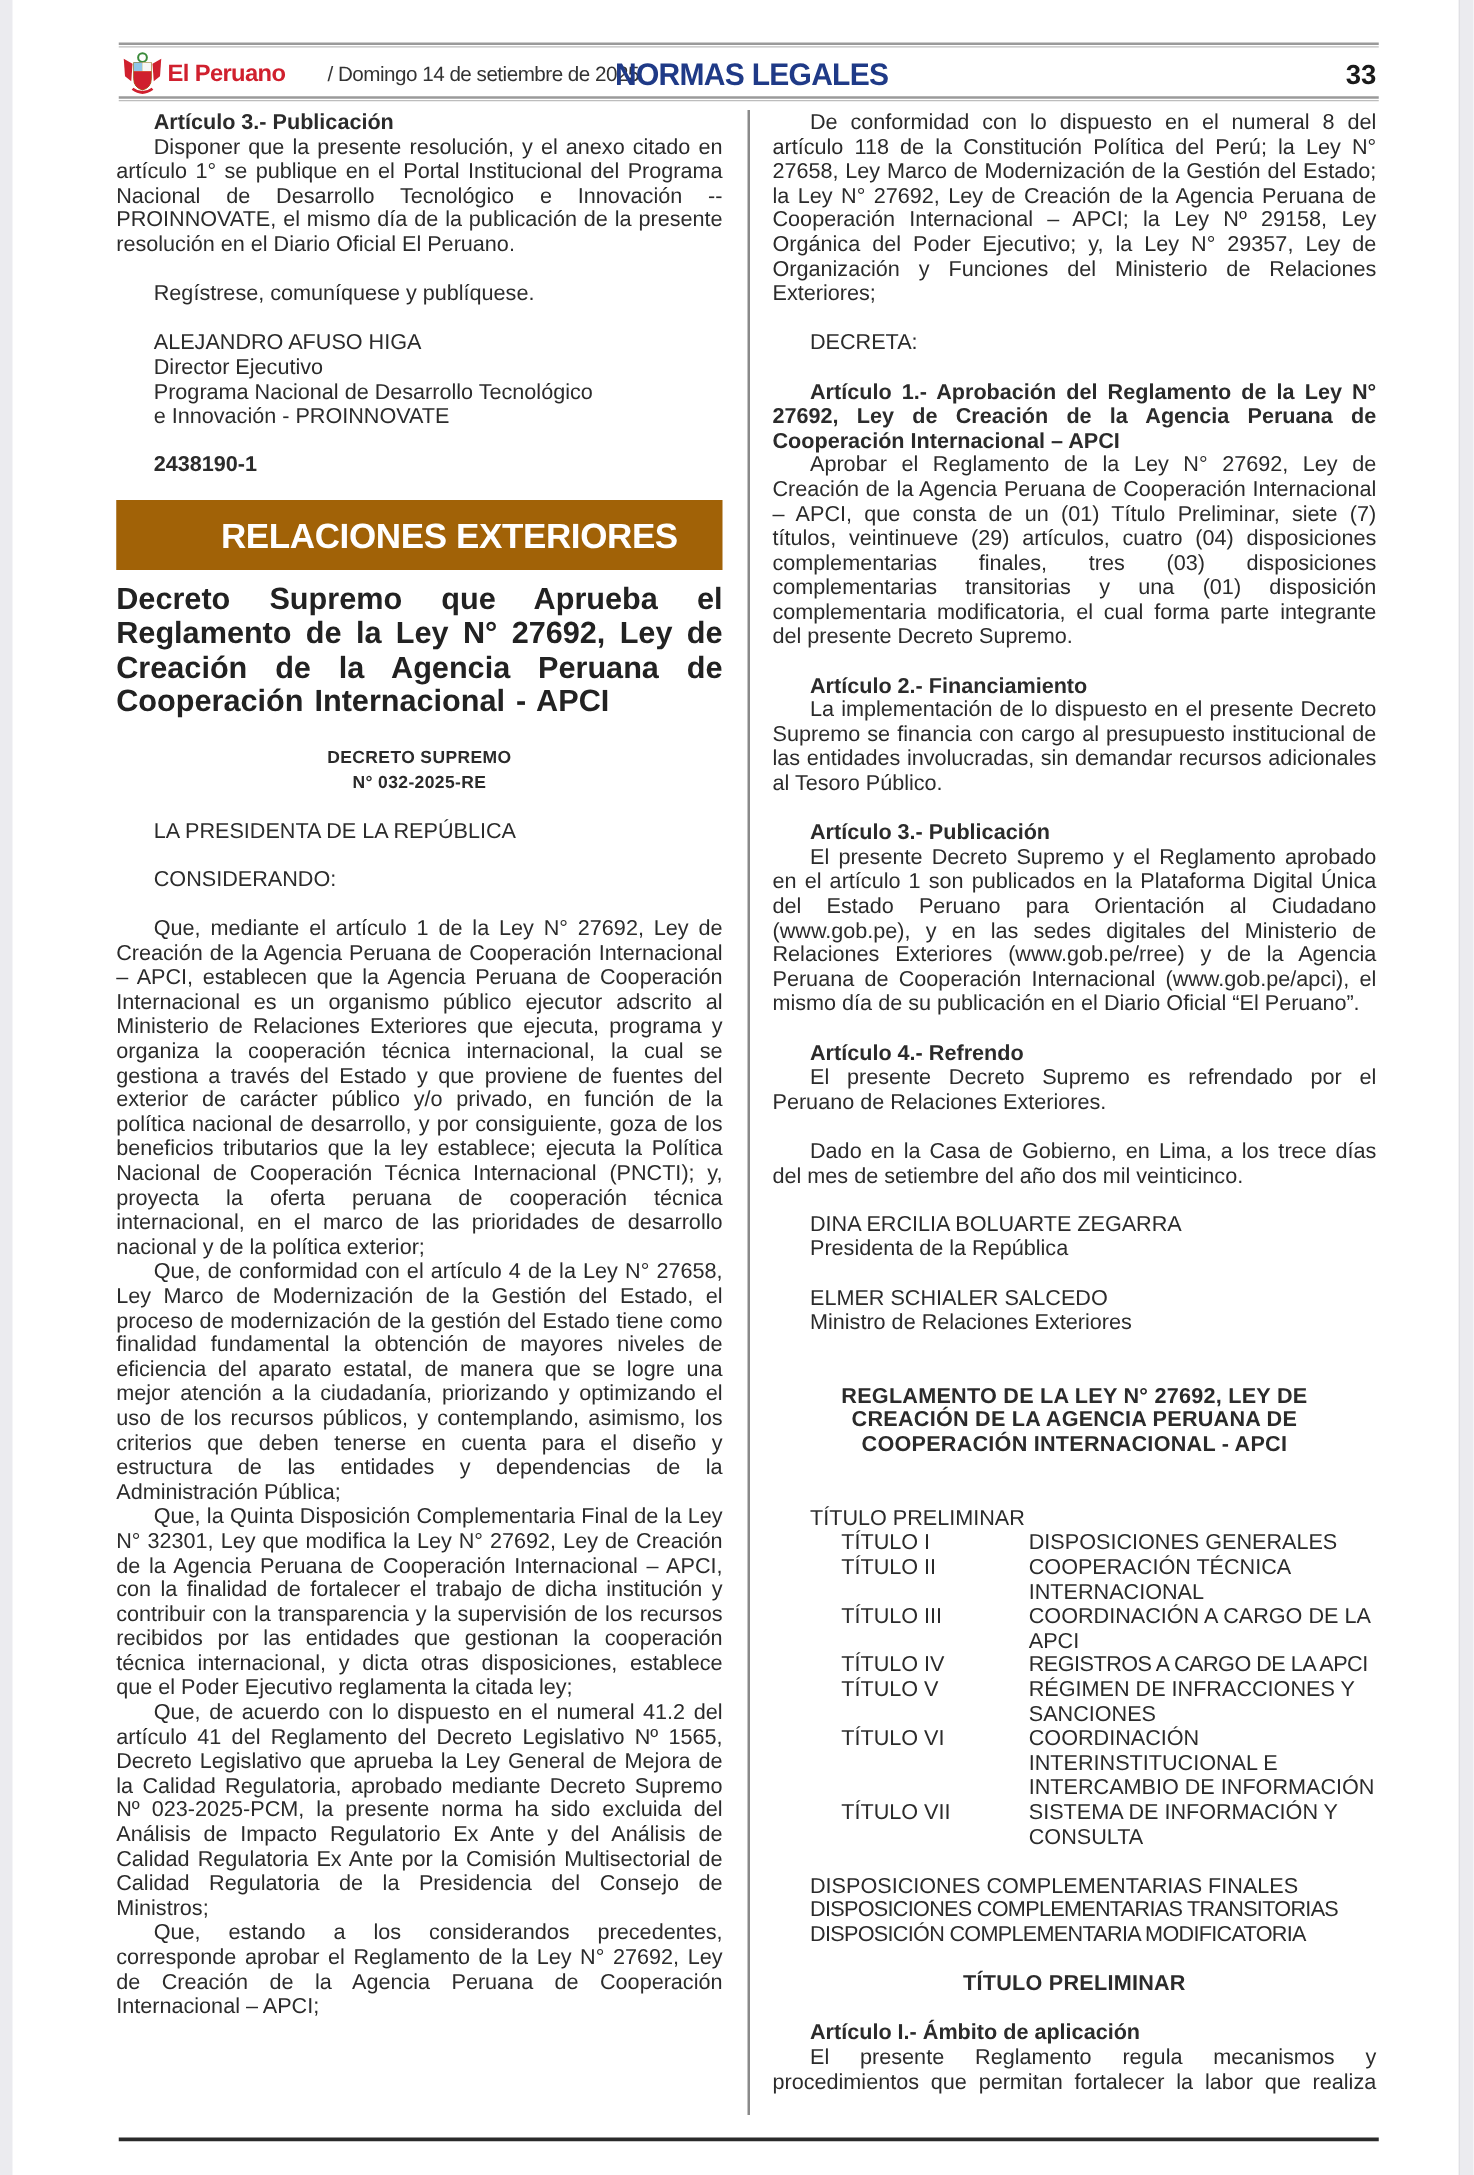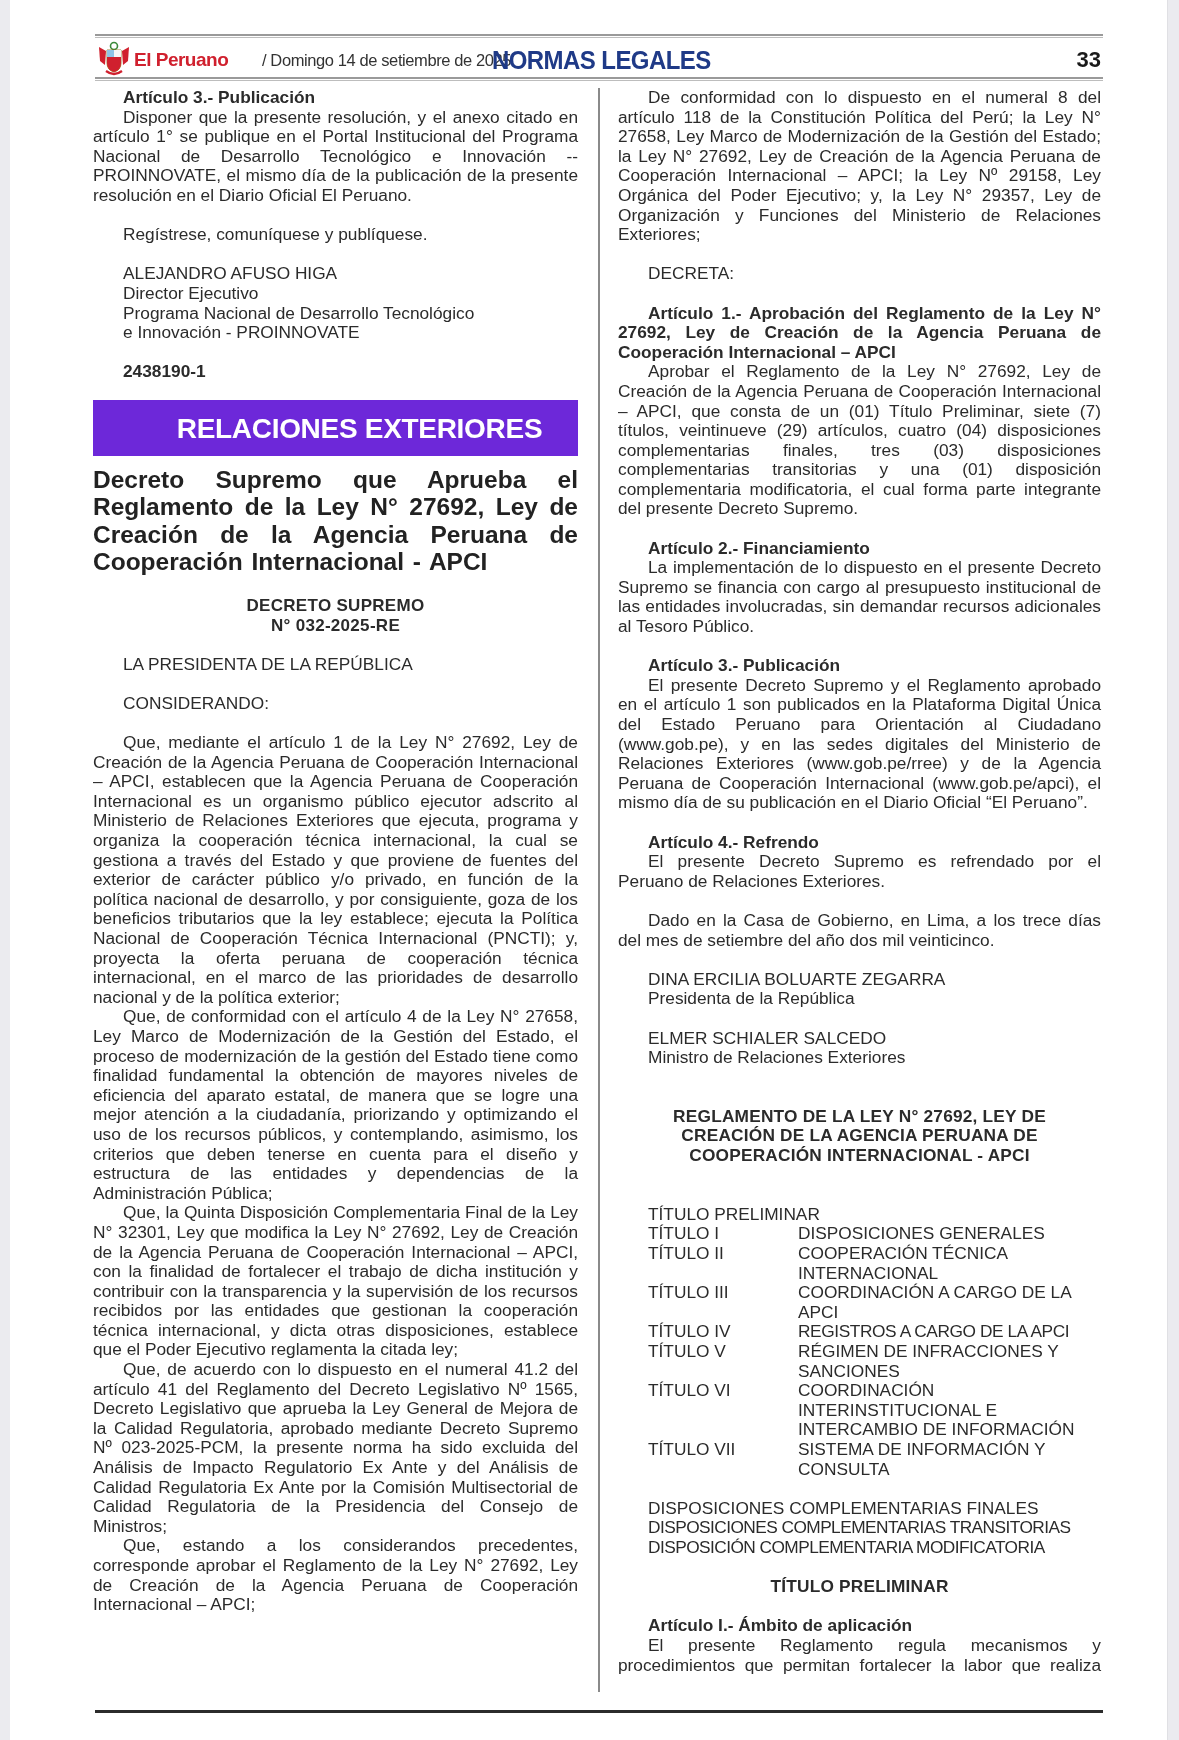--- a/index.html
+++ b/index.html
@@ -29,29 +29,29 @@
   .col.left { left:93px; width:485px; }
   .col.right { left:618px; width:483px; }
 
   p { margin:0; text-align:justify; }
   .ind { text-indent:30px; }
   .b { font-weight:bold; }
   .gap { height:19.6px; }
   .gap-s { height:10px; }
   .pad { padding-left:30px; text-align:left; }
 
-  .sec-band { background:#6d28d9; color:#ffffff; text-align:center; font-weight:bold; font-size:28px; letter-spacing:-0.3px;
+  .sec-band { background:#a16207; color:#ffffff; text-align:center; font-weight:bold; font-size:28px; letter-spacing:-0.3px;
     height:56px; line-height:58px; margin:18px 0 10px 0;padding-left:48px; }
   .decree-title { font-size:24.5px; line-height:27.5px; font-weight:bold; color:#222; text-align:justify; text-align-last:left; word-spacing:2px; }
-  .ds-head { font-weight:bold; text-align:center; font-size:17px; line-height:19.6px; letter-spacing:0.3px; }
+  .ds-head { font-weight:bold; text-align:center; font-size:14px; line-height:19.6px; letter-spacing:0.3px; }
 
   .reg-title { font-weight:bold; text-align:center; font-size:17.3px; line-height:19.6px; letter-spacing:0.2px; padding:0 10px; }
   .toc { padding-left:30px; }
   .toc-row { display:flex; }
-  .toc-key { width:126px; flex:none; }
+  .toc-key { width:126px; flex:none;margin-left:25px; }
   .toc-val { flex:1;margin-left:24px; }
   .toc-single { white-space:nowrap; }
   .tight { letter-spacing:-0.55px; white-space:nowrap; }
 </style>
 </head>
 <body>
 
 <div class="side-left"></div>
 <div class="side-right"></div>
 

